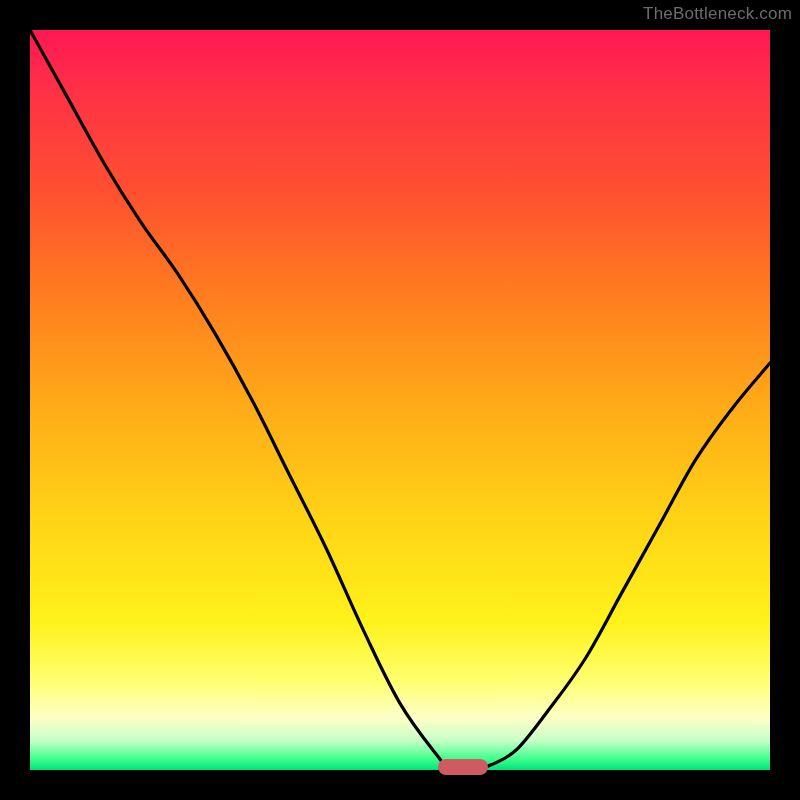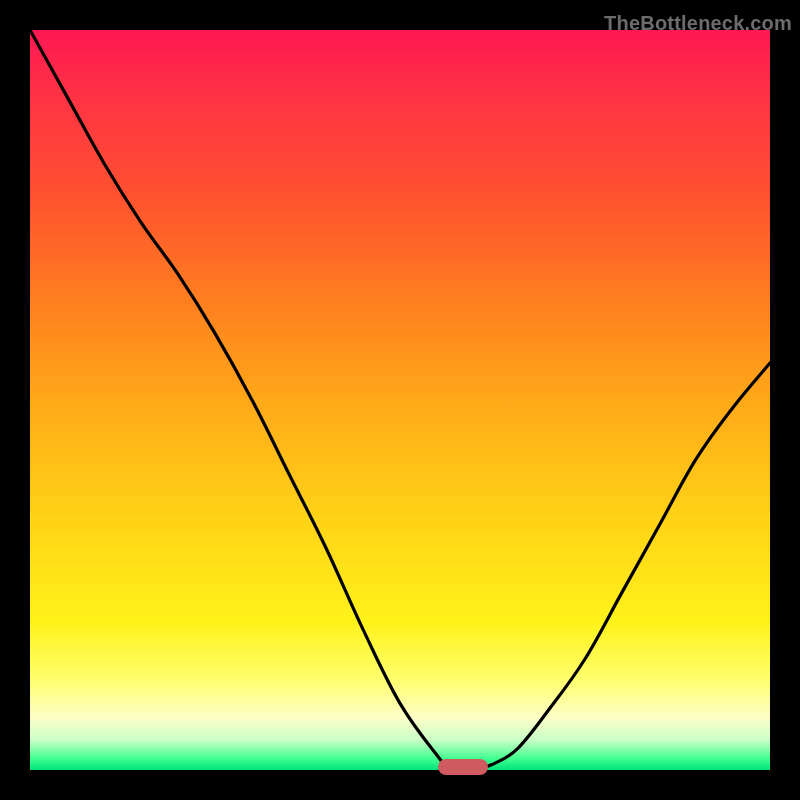--- a/index.html
+++ b/index.html
@@ -28,25 +28,25 @@
       #ffff70 88%,
       #fdffc8 93%,
       #c7ffc6 96%,
       #3fff8e 98.5%,
       #00e37a 100%
     );
   }
 
   .watermark {
     position: absolute;
-    top: 12px; right: 8px;
-    font-size: 20px;
+    top: 4px; right: 8px;
+    font-size: 17px;
     color: #6c6c6c;
     letter-spacing: 0.2px;
-    font-weight: 700;
+    font-weight: 400;
   }
 
   svg.curve {
     position: absolute;
     top: 0; left: 0;
     width: 100%; height: 100%;
     overflow: visible;
   }
 
   .marker {

